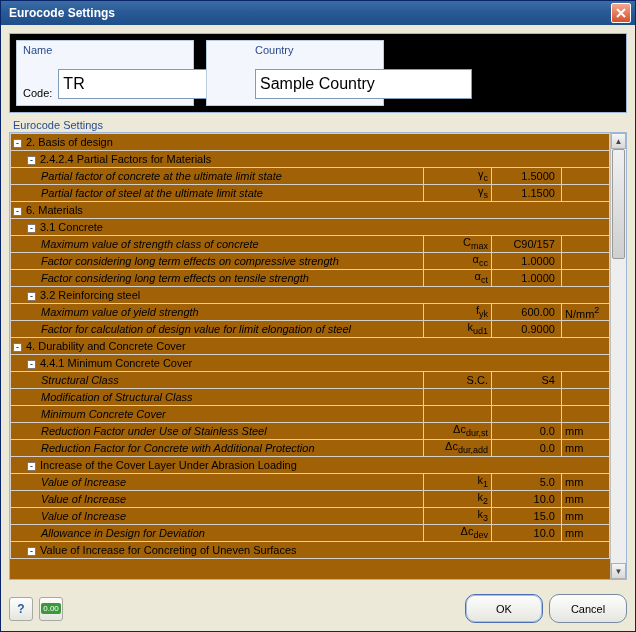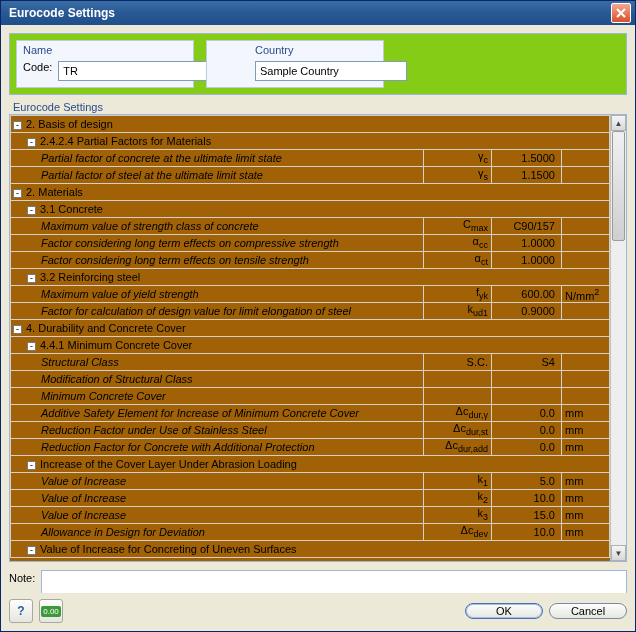--- a/index.html
+++ b/index.html
@@ -2,28 +2,28 @@
 <html><head>
 <meta charset="utf-8">
 <style>
   * { box-sizing: border-box; }
   html, body { margin:0; padding:0; font-family: Tahoma, Arial, sans-serif; font-size:11px; color:#000; background:#ece9d8; }
   .window { width:636px; height:632px; position:relative; border:1px solid #0a246a; background:#ece9d8; display:flex; flex-direction:column; }
   .titlebar { height:24px; background:linear-gradient(to bottom,#3b6ea5,#2a5a96 45%,#1e4f8a); display:flex; align-items:center; padding:0 4px 0 8px; color:#fff; font-weight:bold; }
   .titlebar .title { flex:1; font-size:12px; }
   .close-btn { width:20px; height:20px; background:linear-gradient(to bottom,#f6a78f,#d64f2a); border:1px solid #fff; border-radius:2px; display:flex; align-items:center; justify-content:center; color:#fff; font-weight:bold; font-size:11px; cursor:pointer; }
   .content { flex:1; padding:8px; display:flex; flex-direction:column; overflow:hidden; }
-  .top-panel { border:1px solid #9eb6d8; background:#84cc16; padding:6px; display:flex; gap:12px; margin-bottom:4px; }
+  .top-panel { border:1px solid #9eb6d8; background:#000000; padding:6px; display:flex; gap:12px; margin-bottom:4px; }
   .group { border:1px solid #bcd; padding:4px 6px 6px 6px; position:relative; background:#f3f7fd; }
   .group.g-name { width:178px; }
   .group.g-country { width:178px;padding-left:48px; }
   .group-title { color:#2a4b8d; font-size:11px; position:relative; top:-1px; }
-  .group-row { display:flex; align-items:flex-start; gap:6px; margin-top:4px; }
+  .group-row { display:flex; align-items:flex-end; gap:6px; margin-top:12px; }
   .group-row label { color:#000; }
-  .text-input { flex:1; height:20px; border:1px solid #7f9db9; background:#fff; padding:1px 4px; font-family:inherit; font-size:11px; }
+  .text-input { flex:1; height:30px; border:1px solid #7f9db9; background:#fff; padding:1px 4px; font-family:inherit; font-size:16px; }
   .section-title { color:#2a4b8d; font-size:11px; margin:2px 2px 1px 4px; }
   .grid-wrap { border:1px solid #9eb6d8; background:#a16207; flex:0 0 auto; position:relative; display:flex; }
   .grid-scroll { flex:1; overflow:hidden; }
   .vscroll { width:16px; background:#e8e8e8; border-left:1px solid #c0c0c0; display:flex; flex-direction:column; }
   .vscroll .arrow { height:16px; background:linear-gradient(#f5f5f5,#d8d8d8); border:1px solid #b0b0b0; margin:0; display:flex; align-items:center; justify-content:center; font-size:8px; color:#444; cursor:pointer; }
   .vscroll .track { flex:1; background:#eee; position:relative; }
   .vscroll .thumb { position:absolute; left:1px; right:1px; top:0; height:110px; background:linear-gradient(#f0f0f0,#cfcfcf); border:1px solid #9a9a9a; border-radius:2px; }
   table.tree { border-collapse:collapse; width:100%; table-layout:fixed; }
   table.tree td { border:1px solid #d4d0c8; height:17px; padding:0 3px; white-space:nowrap; overflow:hidden; text-overflow:clip; font-size:11px; vertical-align:middle; }
   table.tree td.label { }
@@ -32,21 +32,21 @@
   table.tree td.unit { width:48px; text-align:left; }
   .tg { display:inline-block; width:9px; height:9px; border:1px solid #7a7a7a; background:#fff; text-align:center; line-height:7px; font-size:9px; margin-right:4px; vertical-align:middle; font-family:monospace; cursor:pointer; }
   .ind0 { padding-left:2px !important; }
   .ind1 { padding-left:16px !important; }
   .ind2 { padding-left:30px !important;font-style:italic; }
   .note-area { display:flex; gap:6px; margin-top:8px; }
   .note-area label { padding-top:2px; }
   .note-box { flex:1; height:52px; border:1px solid #9eb6d8; background:#fff; }
   .footer { display:flex; align-items:center; padding:6px 8px 8px 8px; gap:6px; }
   .footer .spacer { flex:1; }
-  .btn { width:78px; height:16px; border:1px solid #7a8aa0; background:linear-gradient(#fdfdfd,#e6e6e0); border-radius:10px; font-family:inherit; font-size:11px; cursor:pointer; }
+  .btn { width:78px; height:29px; border:1px solid #7a8aa0; background:linear-gradient(#fdfdfd,#e6e6e0); border-radius:10px; font-family:inherit; font-size:11px; cursor:pointer; }
   .btn.primary { border:1px solid #4a6fb3; box-shadow:0 0 0 1px #a8c0e8 inset; }
   .icon-btn { width:24px; height:24px; border:1px solid #a8a8a0; background:linear-gradient(#fdfdfd,#e6e6e0); border-radius:3px; display:flex; align-items:center; justify-content:center; cursor:pointer; font-size:12px; }
   sub { font-size:9px; }
   sup { font-size:9px; }
 </style>
 </head>
 <body>
 
 <div class="window">
   <div class="titlebar">
@@ -100,21 +100,21 @@
                 <td class="val">1.5000</td>
                 <td class="unit"></td>
               </tr>
               <tr>
                 <td class="label ind2">Partial factor of steel at the ultimate limit state</td>
                 <td class="sym">γ<sub>s</sub></td>
                 <td class="val">1.1500</td>
                 <td class="unit"></td>
               </tr>
               <tr>
-                <td colspan="4" class="label ind0"><span class="tg">-</span><span>2. Materials</span></td>
+                <td colspan="4" class="label ind0"><span class="tg">-</span><span>6. Materials</span></td>
               </tr>
               <tr>
                 <td colspan="4" class="label ind1"><span class="tg">-</span><span>3.1 Concrete</span></td>
               </tr>
               <tr>
                 <td class="label ind2">Maximum value of strength class of concrete</td>
                 <td class="sym">C<sub>max</sub></td>
                 <td class="val">C90/157</td>
                 <td class="unit"></td>
               </tr>
@@ -161,26 +161,20 @@
                 <td class="label ind2">Modification of Structural Class</td>
                 <td class="sym"></td>
                 <td class="val"></td>
                 <td class="unit"></td>
               </tr>
               <tr>
                 <td class="label ind2">Minimum Concrete Cover</td>
                 <td class="sym"></td>
                 <td class="val"></td>
                 <td class="unit"></td>
-              </tr>
-              <tr>
-                <td class="label ind2">Additive Safety Element for Increase of Minimum Concrete Cover</td>
-                <td class="sym">Δc<sub>dur,γ</sub></td>
-                <td class="val">0.0</td>
-                <td class="unit">mm</td>
               </tr>
               <tr>
                 <td class="label ind2">Reduction Factor under Use of Stainless Steel</td>
                 <td class="sym">Δc<sub>dur,st</sub></td>
                 <td class="val">0.0</td>
                 <td class="unit">mm</td>
               </tr>
               <tr>
                 <td class="label ind2">Reduction Factor for Concrete with Additional Protection</td>
                 <td class="sym">Δc<sub>dur,add</sub></td>

